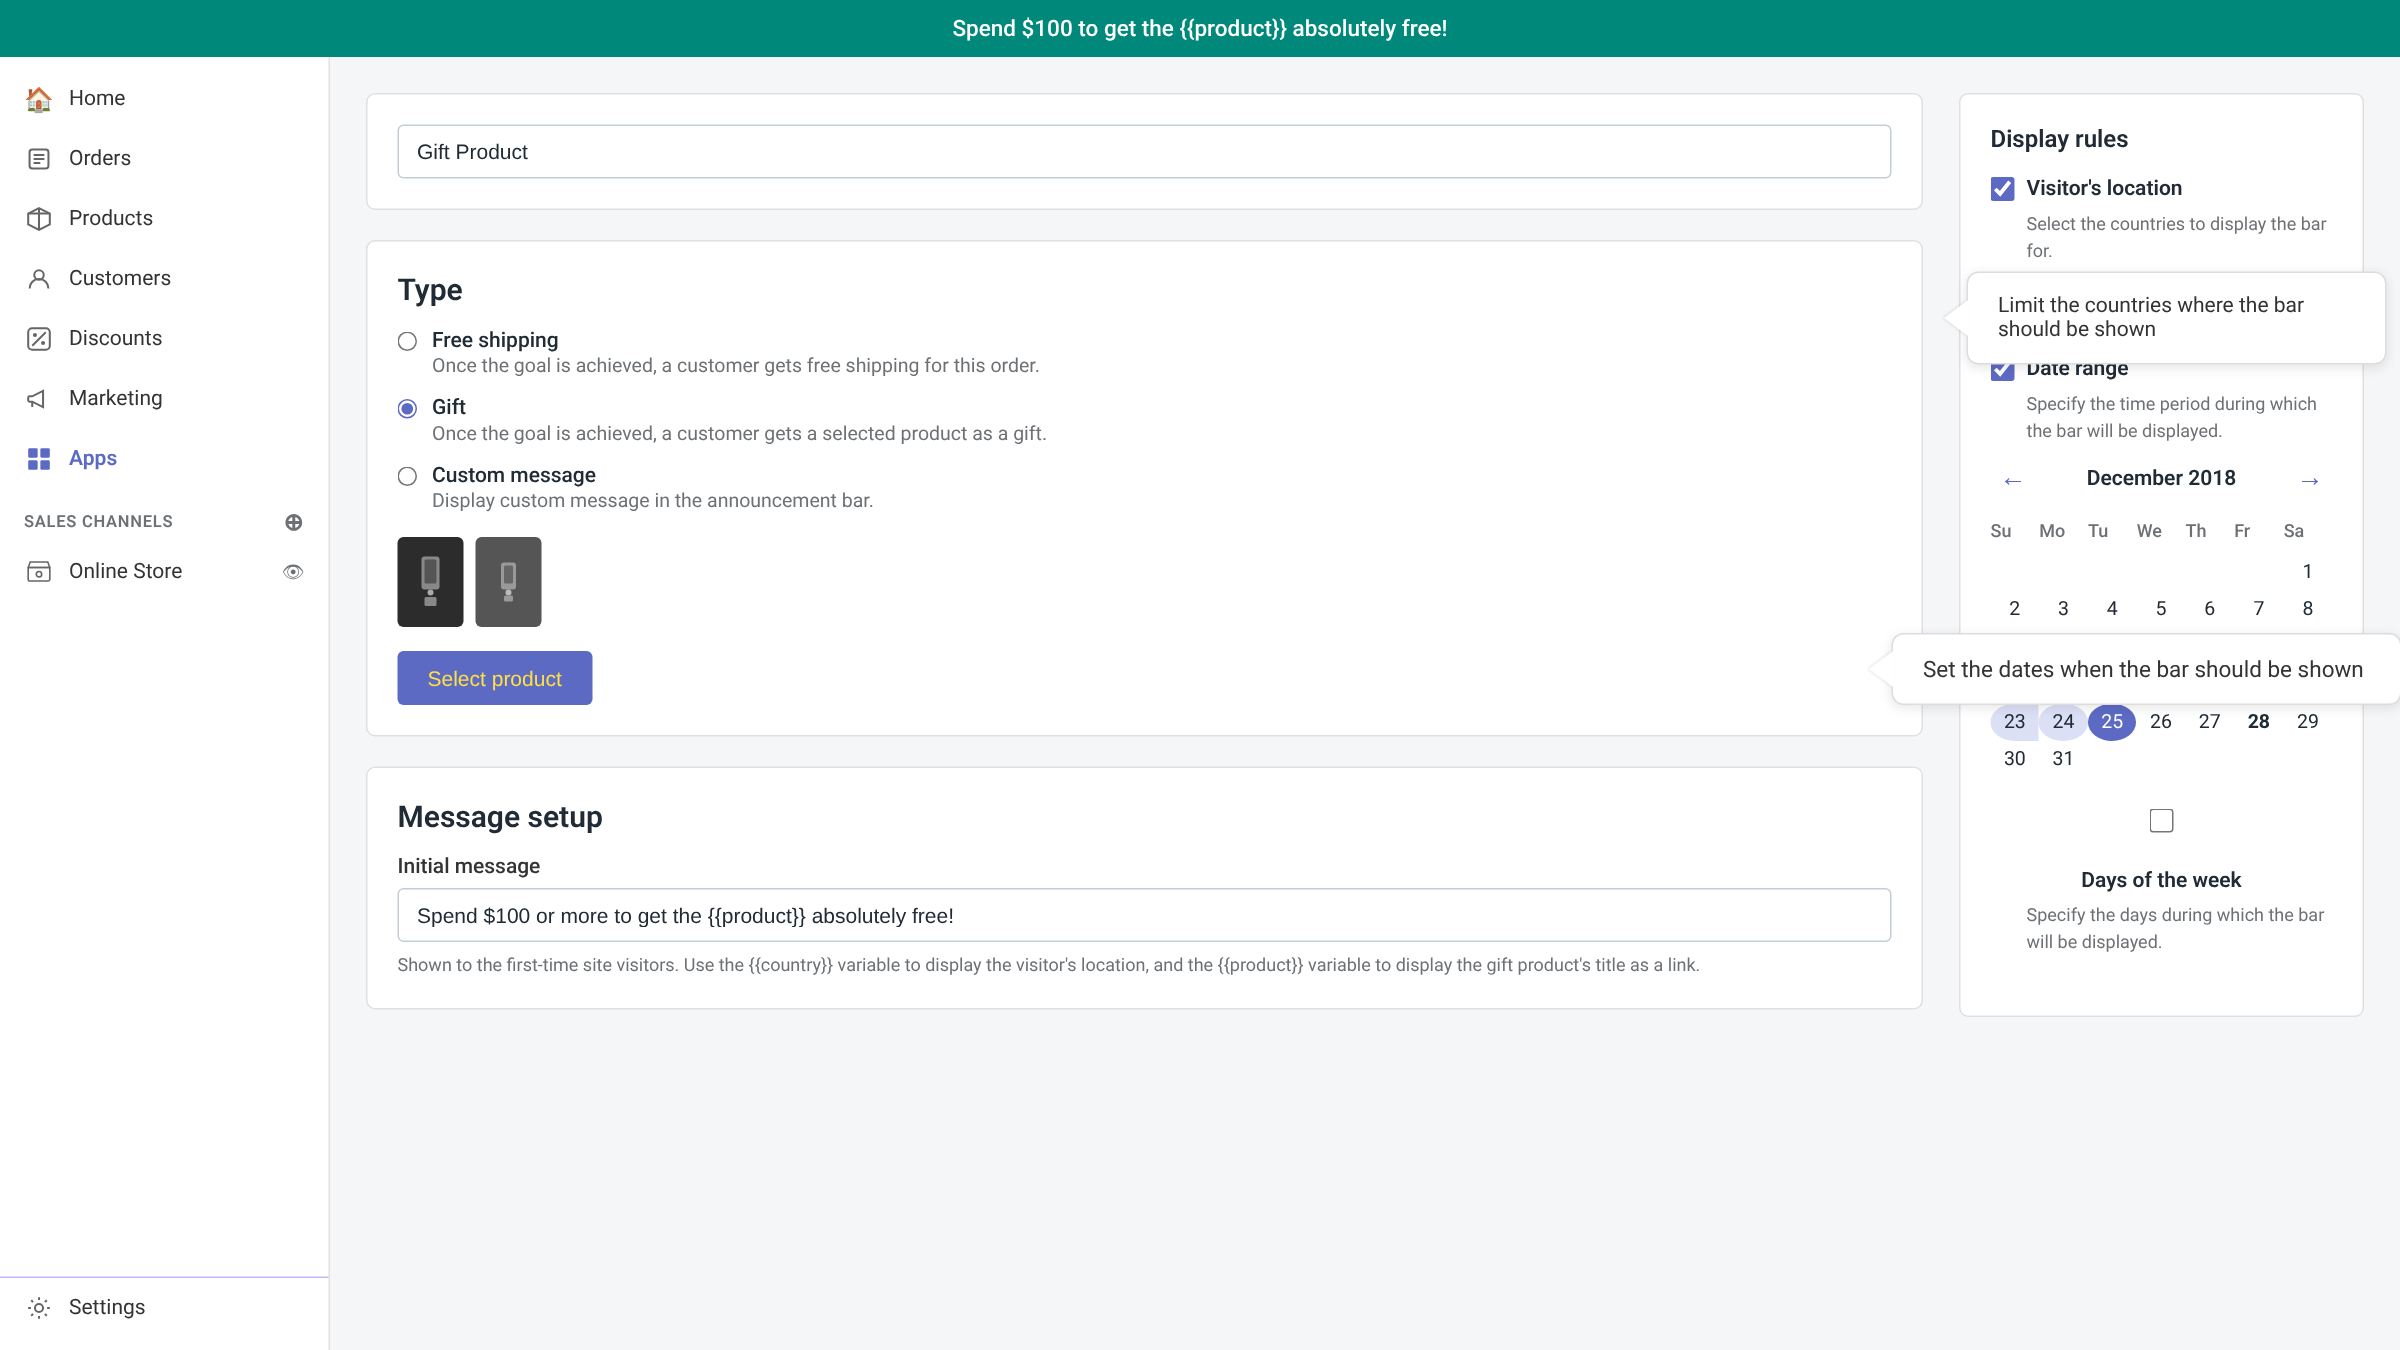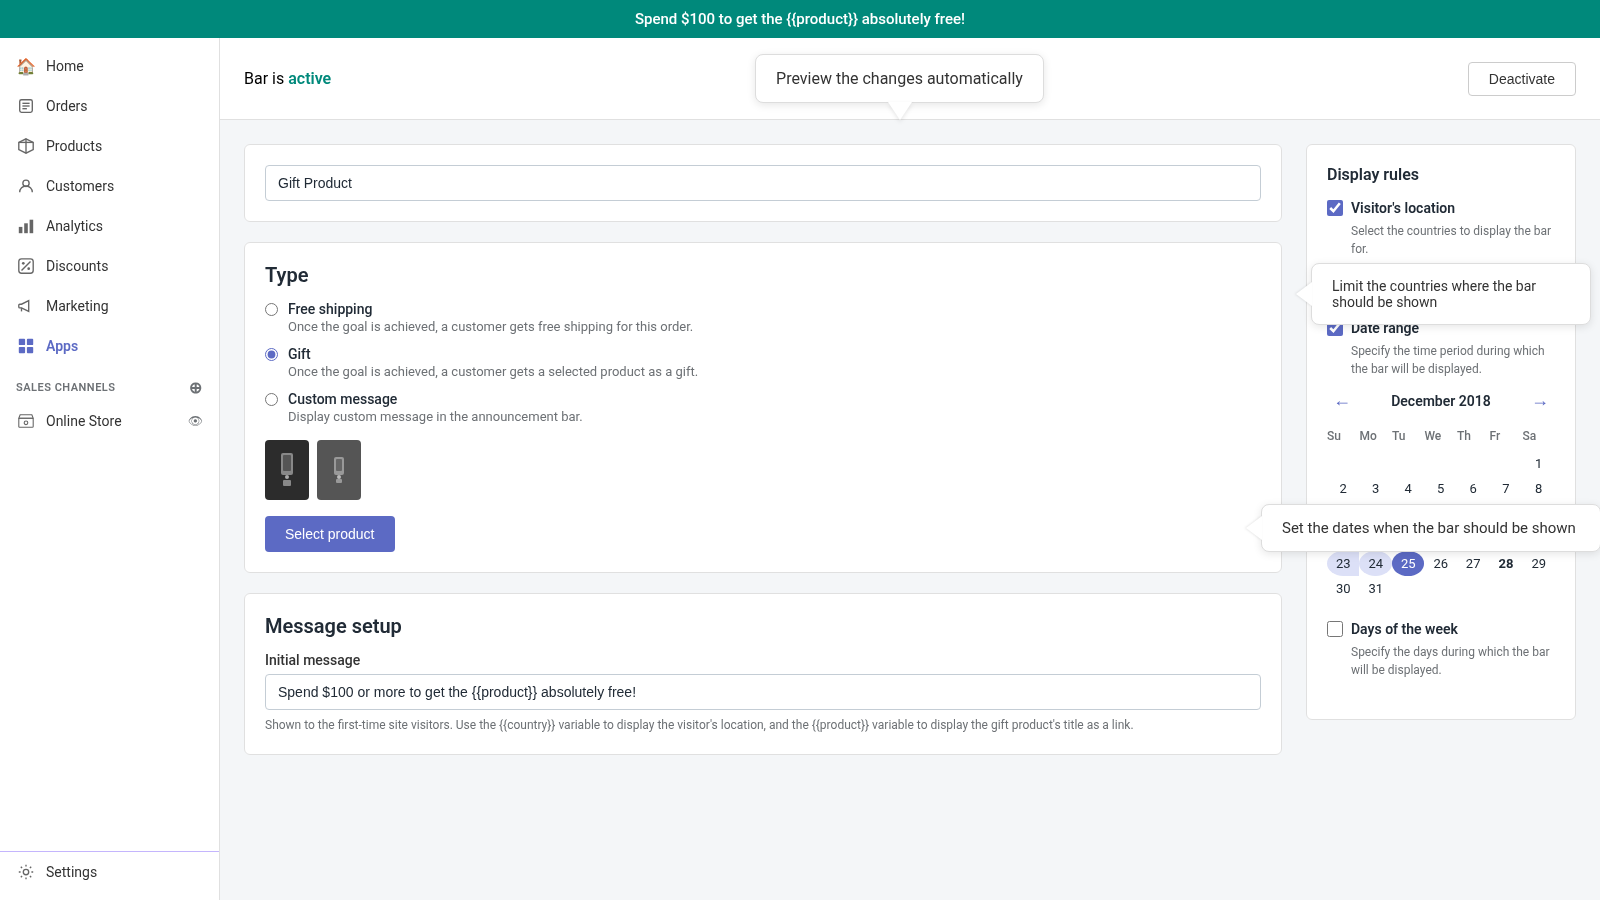--- a/index.html
+++ b/index.html
@@ -153,21 +153,21 @@
       background: #2c2c2c;
       border-radius: 4px;
       display: flex;
       align-items: center;
       justify-content: center;
     }
     .product-icon-box.light { background: #555; }
 
     .select-product-btn {
       background: #5c6ac4;
-      color: #ffffff;
+      color: #fde047;
       border: none;
       padding: 10px 20px;
       border-radius: 4px;
       font-size: 14px;
       cursor: pointer;
       font-weight: 500;
     }
 
     
     .message-setup-title { font-size: 20px; font-weight: 600; color: #212b36; margin-bottom: 4px; }
@@ -237,21 +237,21 @@
       padding: 5px 2px;
       font-size: 13px;
       color: #212b36;
       cursor: pointer;
       border-radius: 50%;
     }
     .cal-selected { background: #5c6ac4 !important; color: white !important; border-radius: 50%; }
     .cal-range { background: #e8eaff; color: #5c6ac4; }
 
     .days-of-week-section { }
-    .dow-header { display: flex; align-items: center; gap: 8px; margin-bottom: 6px; }
+    .dow-header { display: flex; align-items: center; gap: 24px; margin-bottom: 6px; flex-direction: column; }
     .dow-title { font-size: 14px; font-weight: 600; color: #212b36; }
     .dow-desc { font-size: 12px; color: #6d7175; line-height: 1.5; margin-left: 24px; }
   </style>
 </head>
 <body>
 
 <div class="announcement-bar">
   <span>Spend $100 to get the {{product}} absolutely free!</span>
 </div>
 
@@ -284,30 +284,20 @@
       <span>Products</span>
     </div>
     <div class="sidebar-item">
       <span class="icon">
         <svg width="18" height="18" viewBox="0 0 20 20" fill="none">
             <circle cx="10" cy="7" r="3.5" stroke="#666" stroke-width="1.5"></circle>
             <path d="M3 17c0-3.866 3.134-7 7-7s7 3.134 7 7" stroke="#666" stroke-width="1.5"></path>
           </svg>
       </span>
       <span>Customers</span>
-    </div>
-    <div class="sidebar-item">
-      <span class="icon">
-        <svg width="18" height="18" viewBox="0 0 20 20" fill="none">
-            <rect x="2" y="11" width="4" height="7" fill="#666"></rect>
-            <rect x="8" y="7" width="4" height="11" fill="#666"></rect>
-            <rect x="14" y="3" width="4" height="15" fill="#666"></rect>
-          </svg>
-      </span>
-      <span>Analytics</span>
     </div>
     <div class="sidebar-item">
       <span class="icon">
         <svg width="18" height="18" viewBox="0 0 20 20" fill="none">
             <circle cx="7" cy="7" r="1.5" fill="#666"></circle>
             <circle cx="13" cy="13" r="1.5" fill="#666"></circle>
             <line x1="5" y1="15" x2="15" y2="5" stroke="#666" stroke-width="1.5"></line>
             <rect x="2" y="2" width="16" height="16" rx="3" stroke="#666" stroke-width="1.5"></rect>
           </svg>
       </span>
@@ -358,33 +348,20 @@
               <path d="M10 2v2M10 16v2M2 10h2M16 10h2M4.22 4.22l1.42 1.42M14.36 14.36l1.42 1.42M4.22 15.78l1.42-1.42M14.36 5.64l1.42-1.42" stroke="#666" stroke-width="1.5"></path>
             </svg>
         </span>
         <span>Settings</span>
       </div>
     </div>
   </div>
 
   <div class="main">
 
-    <div class="bar-status-row">
-      <div>
-        <span>Bar is</span>
-        <span class="active-label" style="color:#00897b;font-weight:600;">active</span>
-      </div>
-
-      <div class="tooltip-bubble" style="position:relative; left:0; top:0; margin: 0 auto;">
-        <span>Preview the changes automatically</span>
-        <div style="position:absolute;bottom:-18px;left:50%;transform:translateX(-50%);width:0;height:0;border-left:12px solid transparent;border-right:12px solid transparent;border-top:18px solid white;filter:drop-shadow(0 2px 2px rgba(0,0,0,0.1));"></div>
-      </div>
-
-      <button class="deactivate-btn">Deactivate</button>
-    </div>
 
     <div class="content-area">
 
       <div class="left-panel">
 
         <div class="card">
           <input type="text" value="Gift Product" style="">
         </div>
 
         <div class="card" style="position:relative;">

